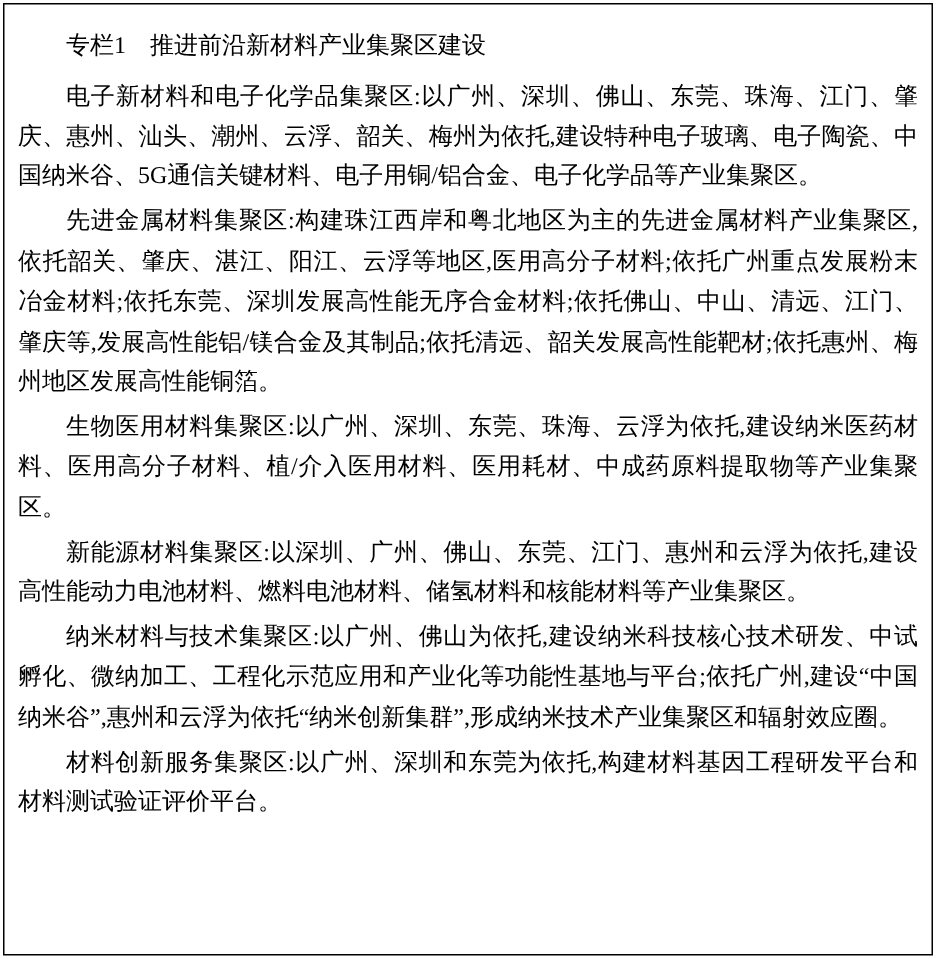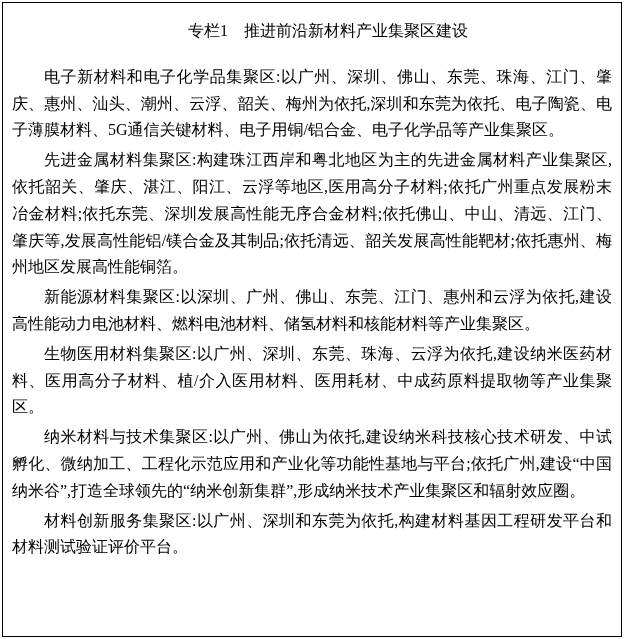--- a/index.html
+++ b/index.html
@@ -24,39 +24,39 @@
     font-family: "Liberation Serif", "DejaVu Serif", serif;
     font-size: 16px;
     line-height: 26.8px;
     text-align: justify;
   }
   .panel p {
     margin: 0 0 3px 0;
     text-indent: 2em;
   }
   .panel p.title {
-    margin-bottom: 19px;
-    text-align: center;
+    margin-bottom: 7px;
+    text-align: left;
   }
   .panel p:last-child {
     margin-bottom: 0;
     font-family: Liberation Serif, serif;
   }
 </style>
 </head>
 <body>
 
 <div class="panel">
   <p class="title">专栏1　推进前沿新材料产业集聚区建设</p>
 
 
-  <p>电子新材料和电子化学品集聚区:以广州、深圳、佛山、东莞、珠海、江门、肇庆、惠州、汕头、潮州、云浮、韶关、梅州为依托,深圳和东莞为依托、电子陶瓷、电子薄膜材料、5G通信关键材料、电子用铜/铝合金、电子化学品等产业集聚区。</p>
+  <p>电子新材料和电子化学品集聚区:以广州、深圳、佛山、东莞、珠海、江门、肇庆、惠州、汕头、潮州、云浮、韶关、梅州为依托,建设特种电子玻璃、电子陶瓷、中国纳米谷、5G通信关键材料、电子用铜/铝合金、电子化学品等产业集聚区。</p>
 
   <p>先进金属材料集聚区:构建珠江西岸和粤北地区为主的先进金属材料产业集聚区,依托韶关、肇庆、湛江、阳江、云浮等地区,医用高分子材料;依托广州重点发展粉末冶金材料;依托东莞、深圳发展高性能无序合金材料;依托佛山、中山、清远、江门、肇庆等,发展高性能铝/镁合金及其制品;依托清远、韶关发展高性能靶材;依托惠州、梅州地区发展高性能铜箔。</p>
 
+  <p>生物医用材料集聚区:以广州、深圳、东莞、珠海、云浮为依托,建设纳米医药材料、医用高分子材料、植/介入医用材料、医用耗材、中成药原料提取物等产业集聚区。</p>
+
   <p>新能源材料集聚区:以深圳、广州、佛山、东莞、江门、惠州和云浮为依托,建设高性能动力电池材料、燃料电池材料、储氢材料和核能材料等产业集聚区。</p>
 
-  <p>生物医用材料集聚区:以广州、深圳、东莞、珠海、云浮为依托,建设纳米医药材料、医用高分子材料、植/介入医用材料、医用耗材、中成药原料提取物等产业集聚区。</p>
-
-  <p>纳米材料与技术集聚区:以广州、佛山为依托,建设纳米科技核心技术研发、中试孵化、微纳加工、工程化示范应用和产业化等功能性基地与平台;依托广州,建设“中国纳米谷”,打造全球领先的“纳米创新集群”,形成纳米技术产业集聚区和辐射效应圈。</p>
+  <p>纳米材料与技术集聚区:以广州、佛山为依托,建设纳米科技核心技术研发、中试孵化、微纳加工、工程化示范应用和产业化等功能性基地与平台;依托广州,建设“中国纳米谷”,惠州和云浮为依托“纳米创新集群”,形成纳米技术产业集聚区和辐射效应圈。</p>
 
   <p>材料创新服务集聚区:以广州、深圳和东莞为依托,构建材料基因工程研发平台和材料测试验证评价平台。</p>
 </div>
 
 </body></html>

